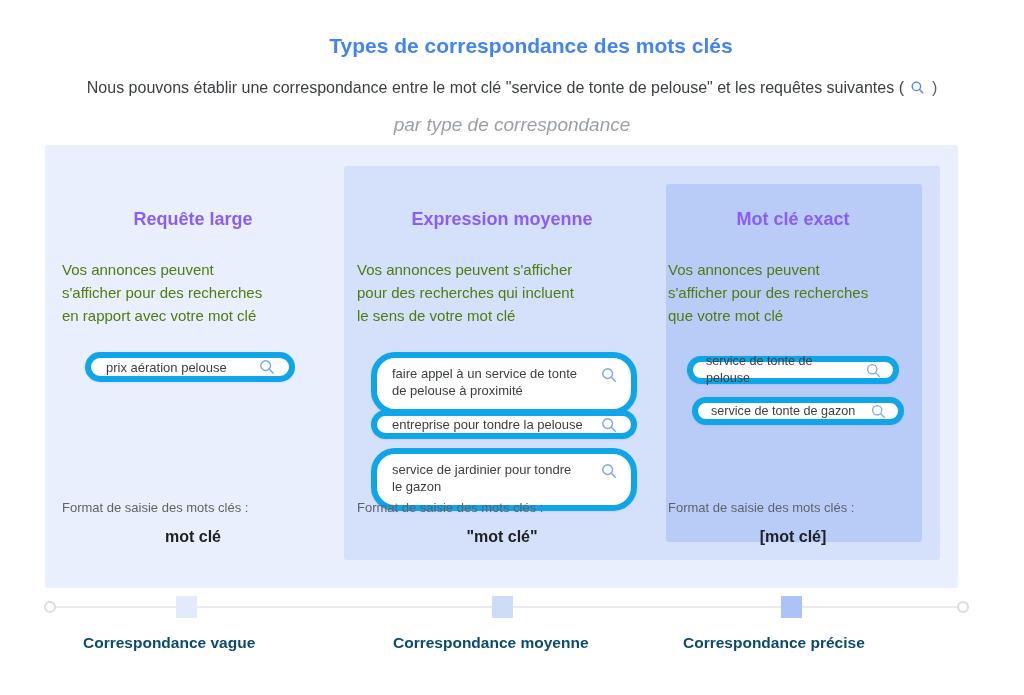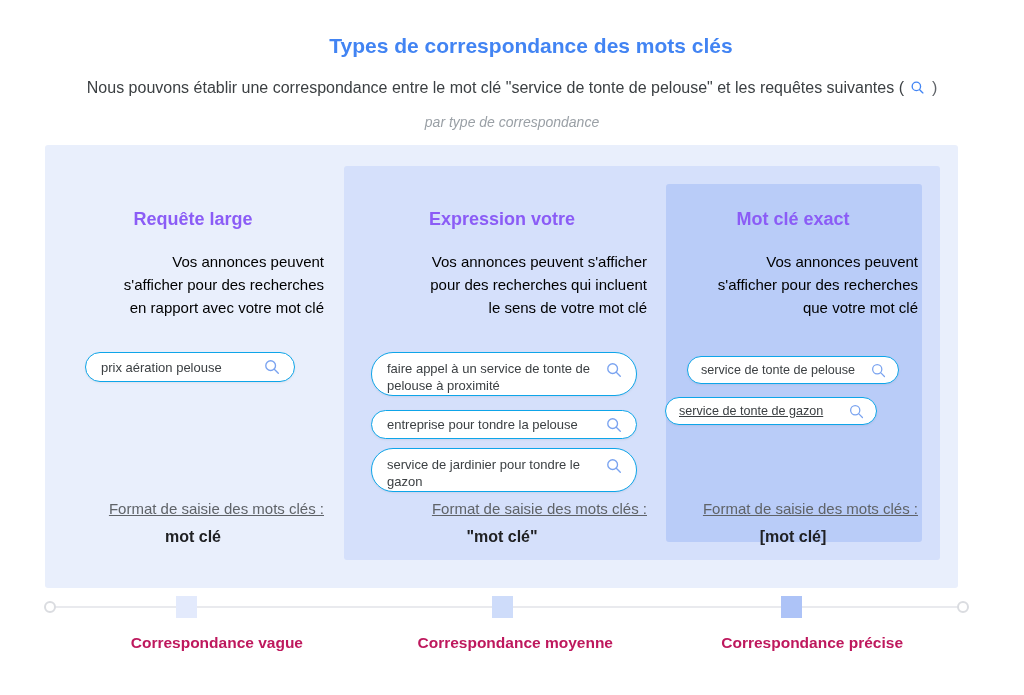--- a/index.html
+++ b/index.html
@@ -8,78 +8,78 @@
   .stage { position:relative; width:1024px; height:695px; background:#ffffff; overflow:hidden; }
 
   
   .title { position:absolute; top:34px; left:0; width:100%; text-align:center;
            font-size:21px; font-weight:bold; color:#4284F3;margin-left:19px; }
   .subtitle { position:absolute; top:79px; left:0; width:100%; text-align:center;
               font-size:16px; color:#3C4043; }
   .subtitle .paren { color:#5F6368; }
   .subtitle svg { vertical-align:-2px; margin:0 2px; }
   .tagline { position:absolute; top:114px; left:0; width:100%; text-align:center;
-             font-size:14px; font-style:italic; color:#9AA0A6; }
+             font-size:19px; font-style:italic; color:#9AA0A6; }
 
   
   .panel { position:absolute; border-radius:3px; }
   .panel-outer  { left:45px;  top:145px; width:913px; height:443px; background:#E9EFFC; }
   .panel-middle { left:344px; top:166px; width:596px; height:394px; background:#D5E0FB; }
   .panel-inner  { left:666px; top:184px; width:256px; height:358px; background:#B9CCF8; }
 
   
   .col-title { position:absolute; text-align:center; font-size:18px; font-weight:bold; color:#8b5cf6; }
-  .col-desc  { position:absolute; text-align:right; font-size:15px; line-height:23px; color:#000000; }
-  .fmt-label { position:absolute; text-align:right; font-size:15px; color:#5F6368;text-decoration:underline; }
+  .col-desc  { position:absolute; text-align:left; font-size:15px; line-height:23px; color:#4d7c0f;margin-top:8px; }
+  .fmt-label { position:absolute; text-align:left; font-size:13px; color:#5F6368; }
   .fmt-value { position:absolute; text-align:center; font-size:16px; font-weight:bold; color:#202124;margin-top:7px; }
 
   .t1 { left:62px;  top:209px; width:262px; }
   .t2 { left:357px; top:209px; width:290px; }
   .t3 { left:673px; top:209px; width:240px; }
   .d1 { left:62px;  top:250px; width:262px; }
   .d2 { left:357px; top:250px; width:290px; }
   .d3 { left:668px; top:250px; width:250px; }
 
   .fl1 { left:62px;  top:500px; width:262px; }
   .fv1 { left:62px;  top:521px; width:262px; }
   .fl2 { left:357px; top:500px; width:290px; }
   .fv2 { left:357px; top:521px; width:290px; }
   .fl3 { left:668px; top:500px; width:250px; }
   .fv3 { left:668px; top:521px; width:250px; }
 
   
-  .pill { position:absolute; background:#ffffff; border:1px solid #0ea5e9; border-radius:24px;
+  .pill { position:absolute; background:#ffffff; border:6px solid #0ea5e9; border-radius:24px;
           display:flex; align-items:center; justify-content:space-between;
           padding:0 13px 0 15px; font-size:13px; color:#3C4043;
           box-shadow:0 1px 2px rgba(60,64,67,0.08); }
   .pill .q { text-align:left; line-height:17px; }
-  .pill.multi { align-items:flex-start; padding-top:7px; padding-bottom:1px; }
+  .pill.multi { align-items:flex-start; padding-top:7px; padding-bottom:10px; }
   .pill.multi svg { margin-top:1px; }
   .pill svg { flex:0 0 auto; margin-left:8px; }
 
   .p1a { left:85px;  top:352px; width:210px; height:30px; }
   .p2a { left:371px; top:352px; width:266px; }
   .p2a .q { max-width:206px; }
   .p2b { left:371px; top:410px; width:266px; height:29px;gap:8px; }
   .p2c { left:371px; top:448px; width:266px;gap:12px; }
   .p2c .q { max-width:206px; }
   .p3a { left:687px; top:356px; width:212px; height:28px; padding:0 11px 0 13px; font-size:12.6px; }
-  .p3b { left:665px; top:397px; width:212px; height:28px; padding:0 11px 0 13px; font-size:12.6px;text-decoration:underline; }
+  .p3b { left:692px; top:397px; width:212px; height:28px; padding:0 11px 0 13px; font-size:12.6px; }
 
   
   .track { position:absolute; left:50px; top:606px; width:913px; height:2px; background:#E9EAEE; }
   .endcap { position:absolute; top:601px; width:12px; height:12px; border-radius:50%;
             background:#ffffff; border:2px solid #DADCE0; }
   .endcap.left { left:44px; } .endcap.right { left:957px; }
   .marker { position:absolute; top:596px; width:21px; height:22px; }
   .m1 { left:176px; background:#E3EAFC; }
   .m2 { left:492px; background:#CEDCFA; }
   .m3 { left:781px; background:#ADC3F7; }
-  .scale-label { position:absolute; top:634px; text-align:right; font-size:15.5px;
-                 font-weight:bold; color:#be185d; }
+  .scale-label { position:absolute; top:634px; text-align:left; font-size:15.5px;
+                 font-weight:bold; color:#0c4a6e; }
   .sl1 { left:83px;  width:220px; }
   .sl2 { left:393px; width:220px; }
   .sl3 { left:683px; width:220px; }
 </style>
 </head>
 <body>
 
 <div class="stage">
 
   <div class="title">Types de correspondance des mots clés</div>
@@ -106,21 +106,21 @@
   <div class="pill p1a">
     <span class="q">prix aération pelouse</span>
     <svg width="18" height="18" viewBox="0 0 20 20">
       <circle cx="8.5" cy="8.5" r="5.4" fill="none" stroke="#7AA3F0" stroke-width="1.5"></circle>
       <line x1="12.8" y1="12.8" x2="17" y2="17" stroke="#7AA3F0" stroke-width="1.5" stroke-linecap="round"></line>
     </svg>
   </div>
   <div class="fmt-label fl1">Format de saisie des mots clés :</div>
   <div class="fmt-value fv1">mot clé</div>
 
-  <div class="col-title t2">Expression votre</div>
+  <div class="col-title t2">Expression moyenne</div>
   <div class="col-desc d2">
     <div>Vos annonces peuvent s'afficher</div>
     <div>pour des recherches qui incluent</div>
     <div>le sens de votre mot clé</div>
   </div>
   <div class="pill multi p2a">
     <span class="q">faire appel à un service de tonte de pelouse à proximité</span>
     <svg width="18" height="18" viewBox="0 0 20 20">
       <circle cx="8.5" cy="8.5" r="5.4" fill="none" stroke="#7AA3F0" stroke-width="1.5"></circle>
       <line x1="12.8" y1="12.8" x2="17" y2="17" stroke="#7AA3F0" stroke-width="1.5" stroke-linecap="round"></line>

